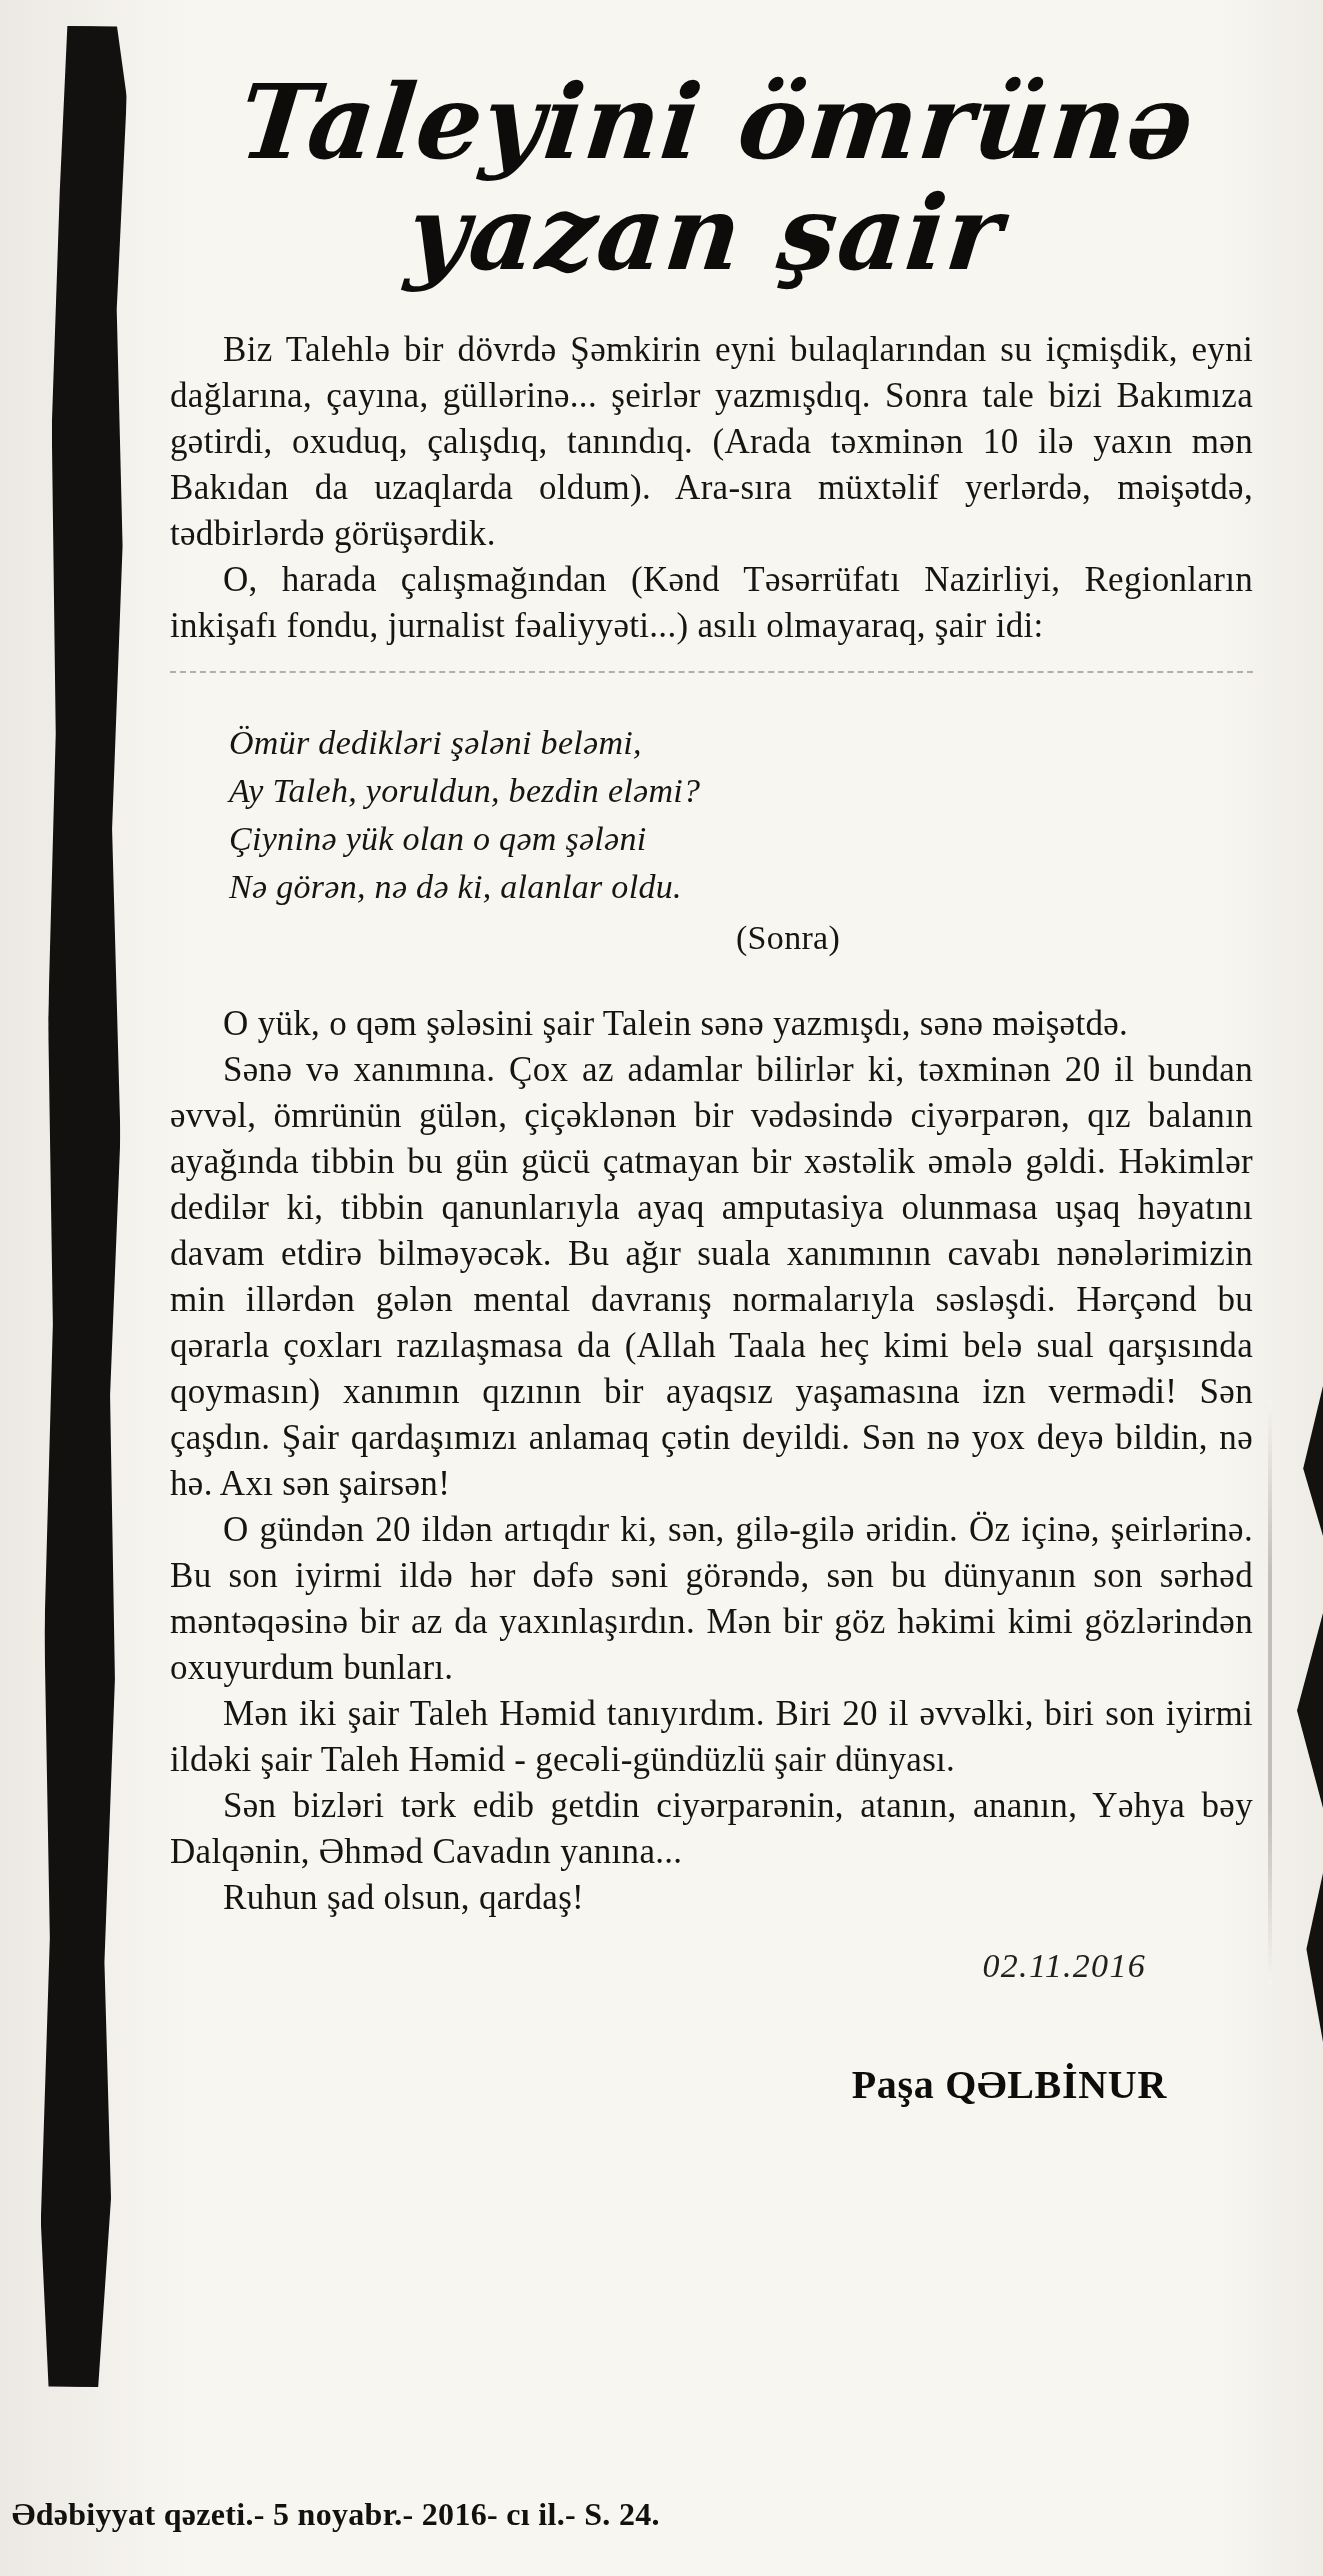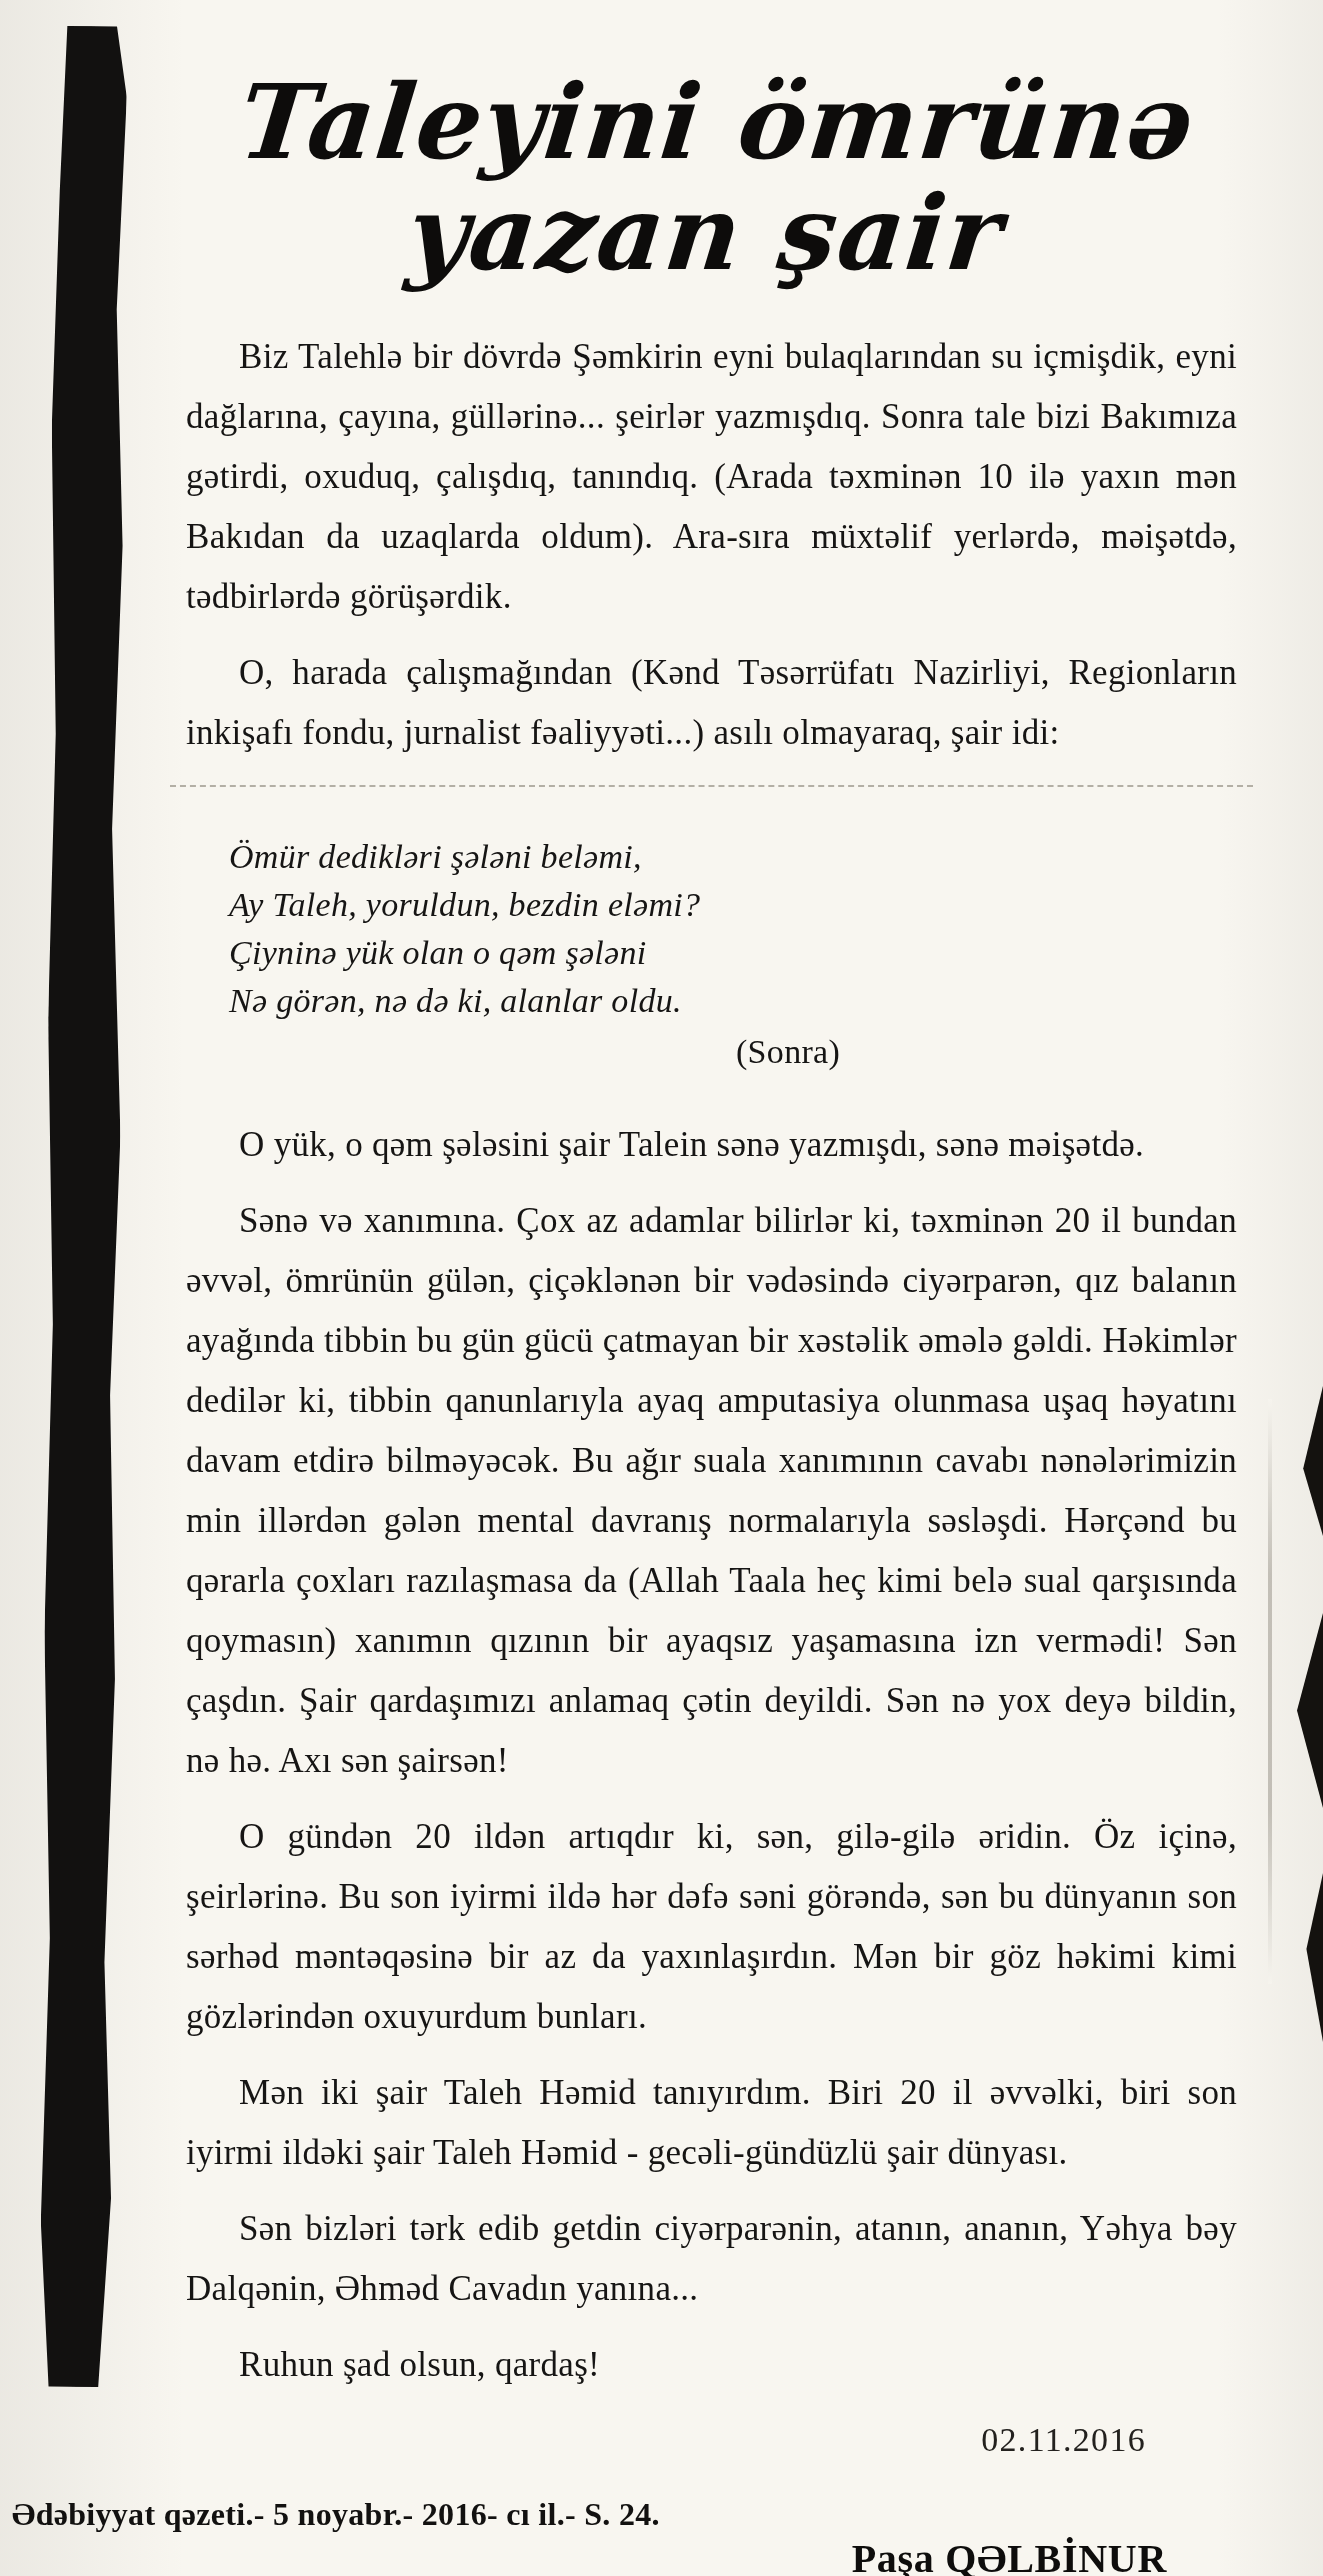--- a/index.html
+++ b/index.html
@@ -57,23 +57,23 @@
     font-style: italic;
     font-weight: bold;
     font-size: 103px;
     line-height: 1.08;
     letter-spacing: 1.3px;
     transform: skewX(-6deg);
     color: #0d0c0b;
   }
 
   .body-text p {
-    margin: 16px;
+    margin: 0;
     font-size: 35px;
-    line-height: 60px;
+    line-height: 46px;
     text-align: justify;
     text-indent: 53px;
     letter-spacing: 0.3px;
   }
 
   .separator {
     border: none;
     border-top: 2px dashed #b3afa5;
     margin: 22px 0 46px 0;
   }
@@ -92,20 +92,21 @@
     margin-left: 507px;
     margin-top: 2.6px;
   }
 
   .italic-run { }
 
   .date-line {
     margin-top: 26px;
     padding-right: 107px;
     text-align: right;
+    font-style: italic;
     font-size: 34px;
     letter-spacing: 1.3px;
     color: #23211e;
   }
 
   .author-line {
     margin-top: 76px;
     padding-right: 86px;
     text-align: right;
     font-weight: bold;

